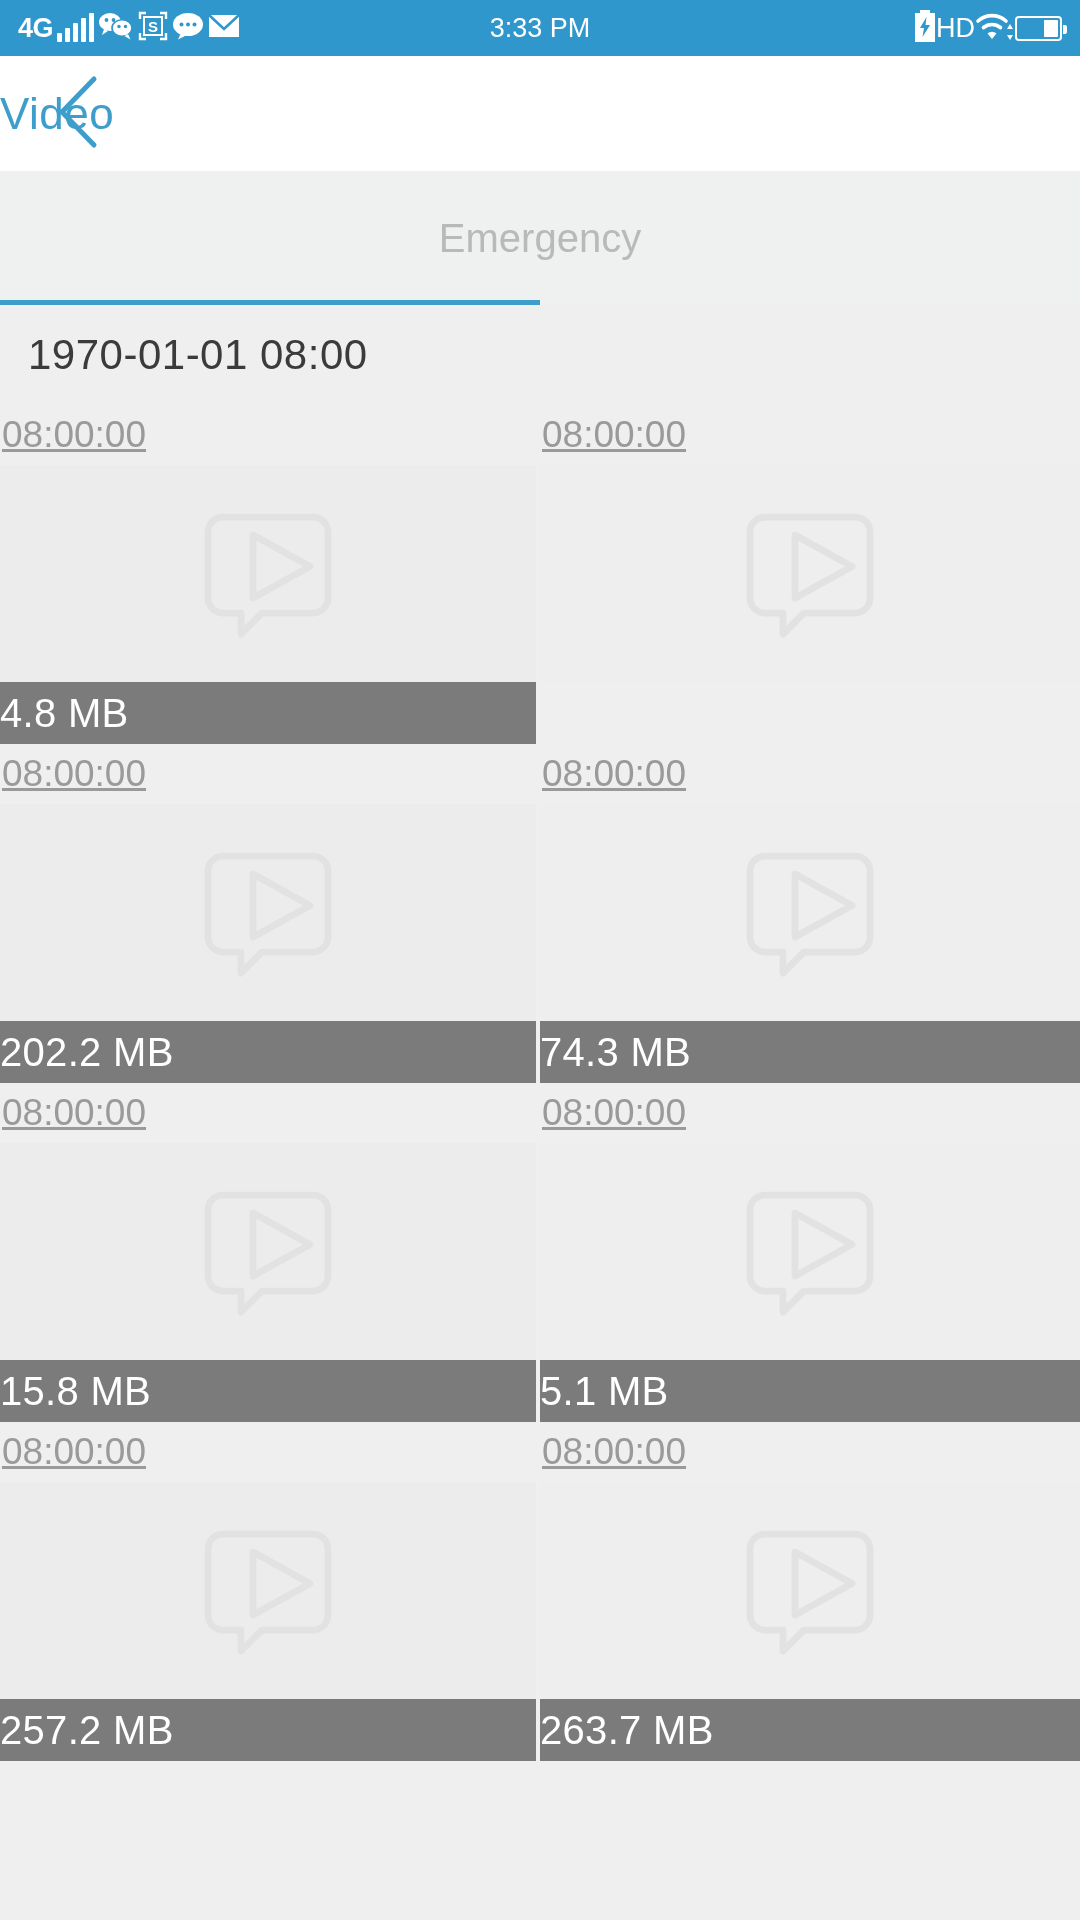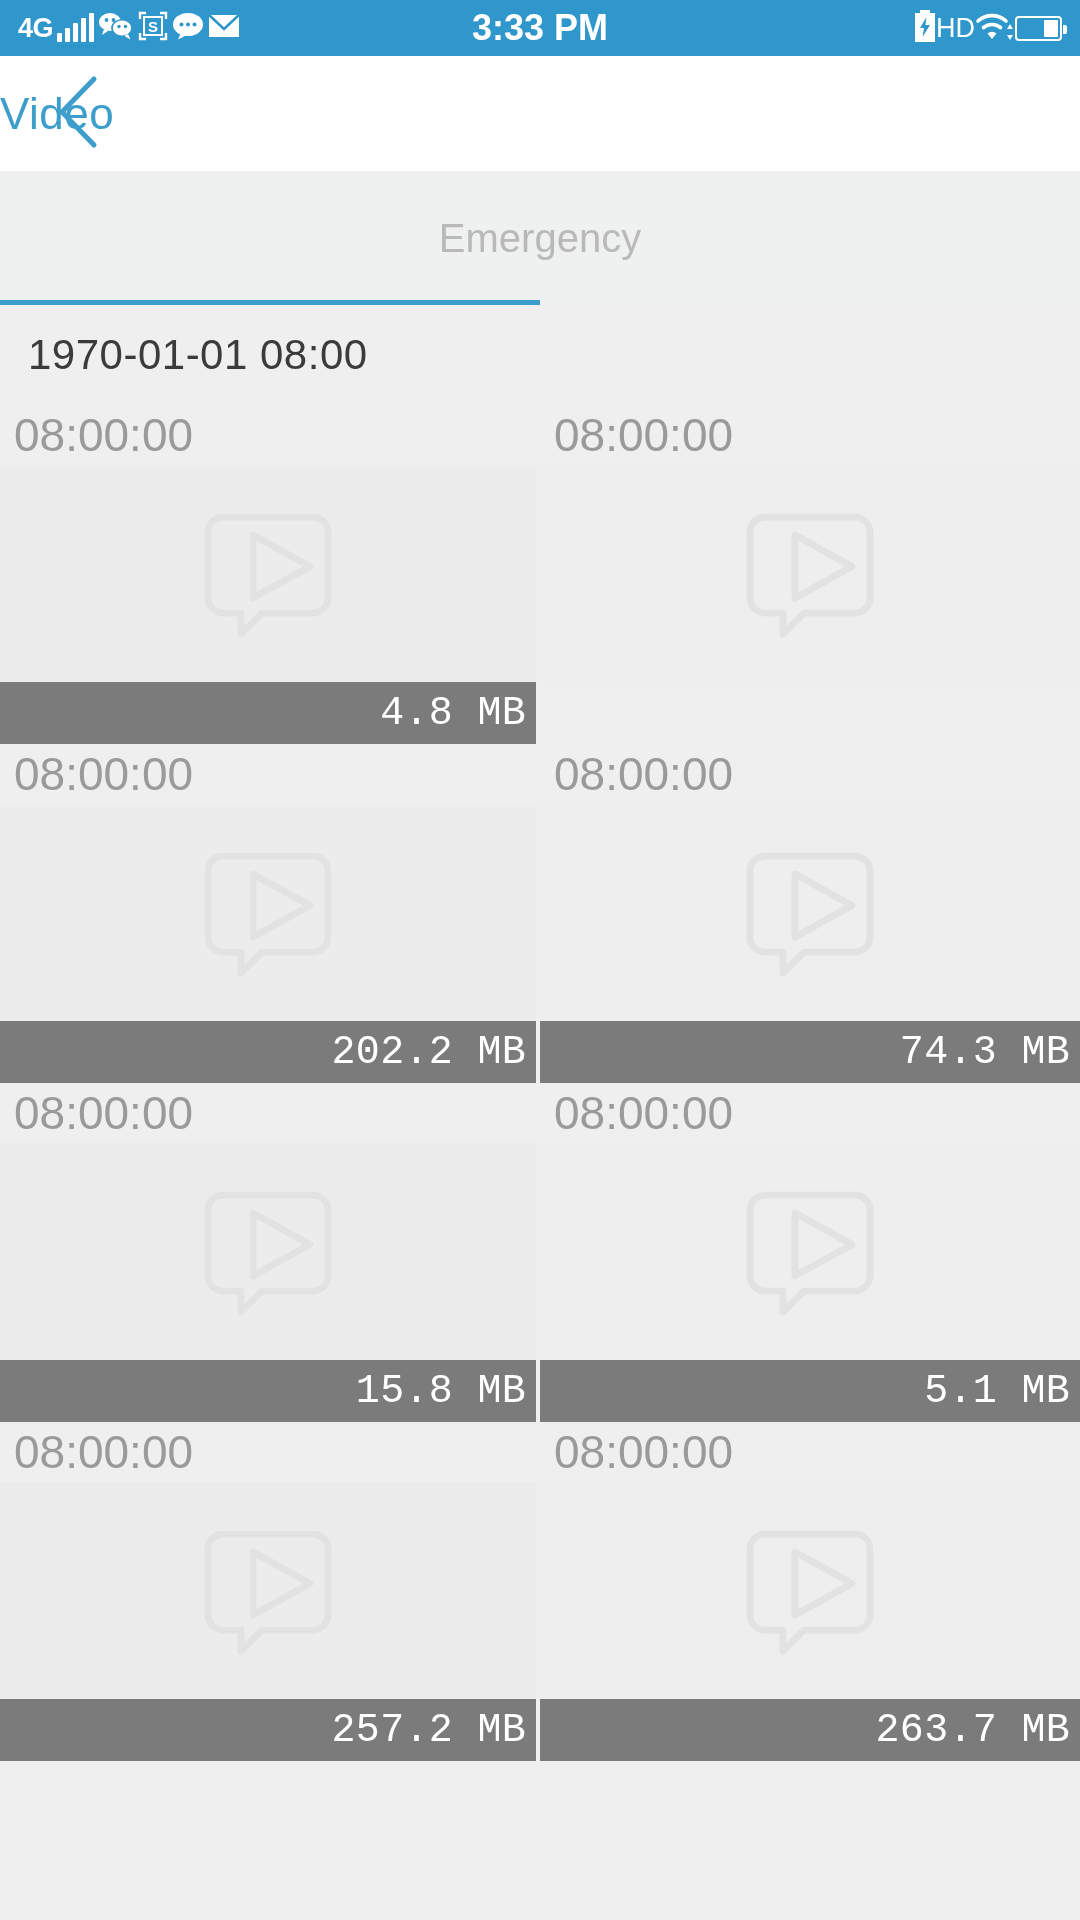--- a/index.html
+++ b/index.html
@@ -27,21 +27,21 @@
   .bars i{ display:block; width:5px; background:#fff; border-radius:1px; }
   .bars i:nth-child(1){ height:9px; }
   .bars i:nth-child(2){ height:14px; }
   .bars i:nth-child(3){ height:19px; }
   .bars i:nth-child(4){ height:24px; }
   .bars i:nth-child(5){ height:29px; }
   .sb-ico{ display:block; }
   .sb-time{
     position:absolute; left:0; right:0; top:0; bottom:0;
     display:flex; align-items:center; justify-content:center;
-    font-size:36px; font-weight:700; pointer-events:none;
+    font-size:27px; font-weight:400; pointer-events:none;
   }
   .sb-hd{ font-size:27px; font-weight:400; line-height:1; }
   .batt{
     width:47px; height:25px; border:2.5px solid #fff; border-radius:4px;
     position:relative; display:flex; align-items:center; padding:2px;
   }
   .batt::after{
     content:""; position:absolute; right:-7px; top:7px;
     width:4px; height:9px; background:#fff; border-radius:0 2px 2px 0;
   }
@@ -91,38 +91,37 @@
     background:#efefef;
   }
   .card{
     width:540px;
     background:#efefef;
     position:relative;
   }
   .card-left{ border-right:4px solid #efefef; }
   .card-time{
     height:60px; display:flex; align-items:center;
-    padding-left:14px;
-    font-size:46px; color:#9a9a9a;
+    padding-left:2px;
+    font-size:37px; color:#9a9a9a;text-decoration:underline;
   }
   .thumb{
     position:relative;
     height:217px;
     background:#ececec;
     display:flex; align-items:center; justify-content:center;
     overflow:hidden;
   }
   .card-left .thumb{ background:#ececec; }
   .card-right .thumb{ background:#eeeeee; }
   .thumb svg{ display:block; opacity:1; }
   .size-bar{
     height:62px; background:#7b7b7b;
-    display:flex; align-items:center; justify-content:flex-end;
+    display:flex; align-items:center; justify-content:flex-start;
     padding-right:10px;
-    font-family:Liberation Mono, monospace;
   }
   .size-bar span{
     color:#ffffff; font-size:40px; font-weight:400; letter-spacing:.3px;
   }
   
   .card-left .size-bar{ margin-right:0; }
 </style>
 </head>
 <body>
 

